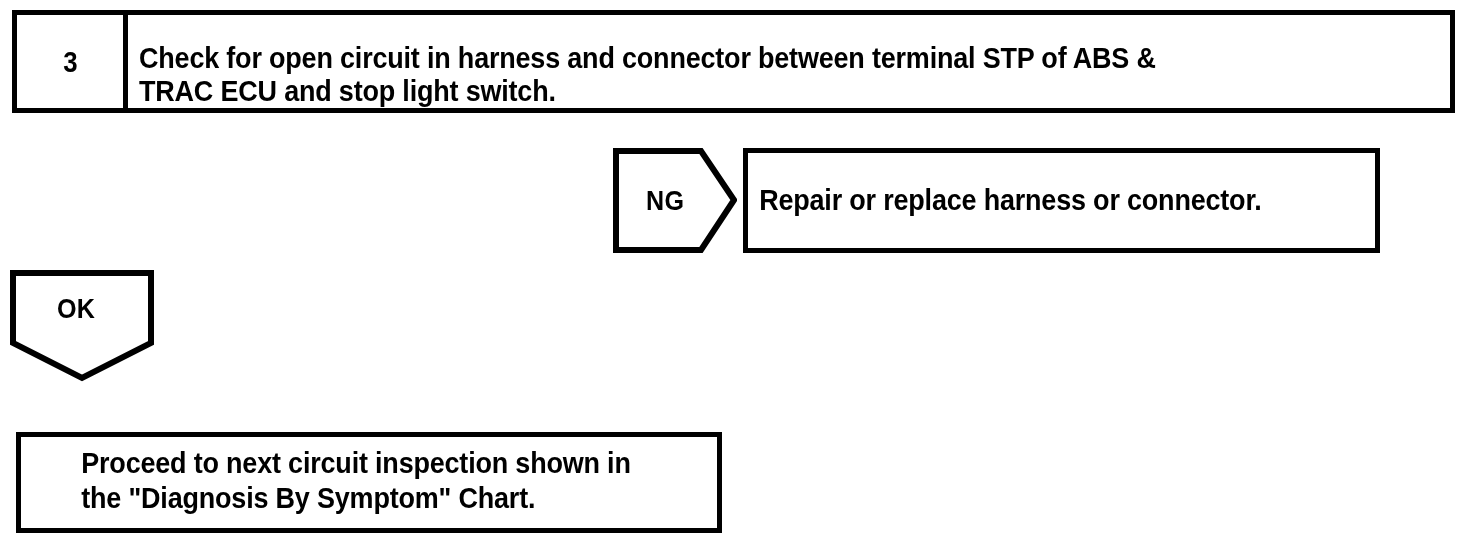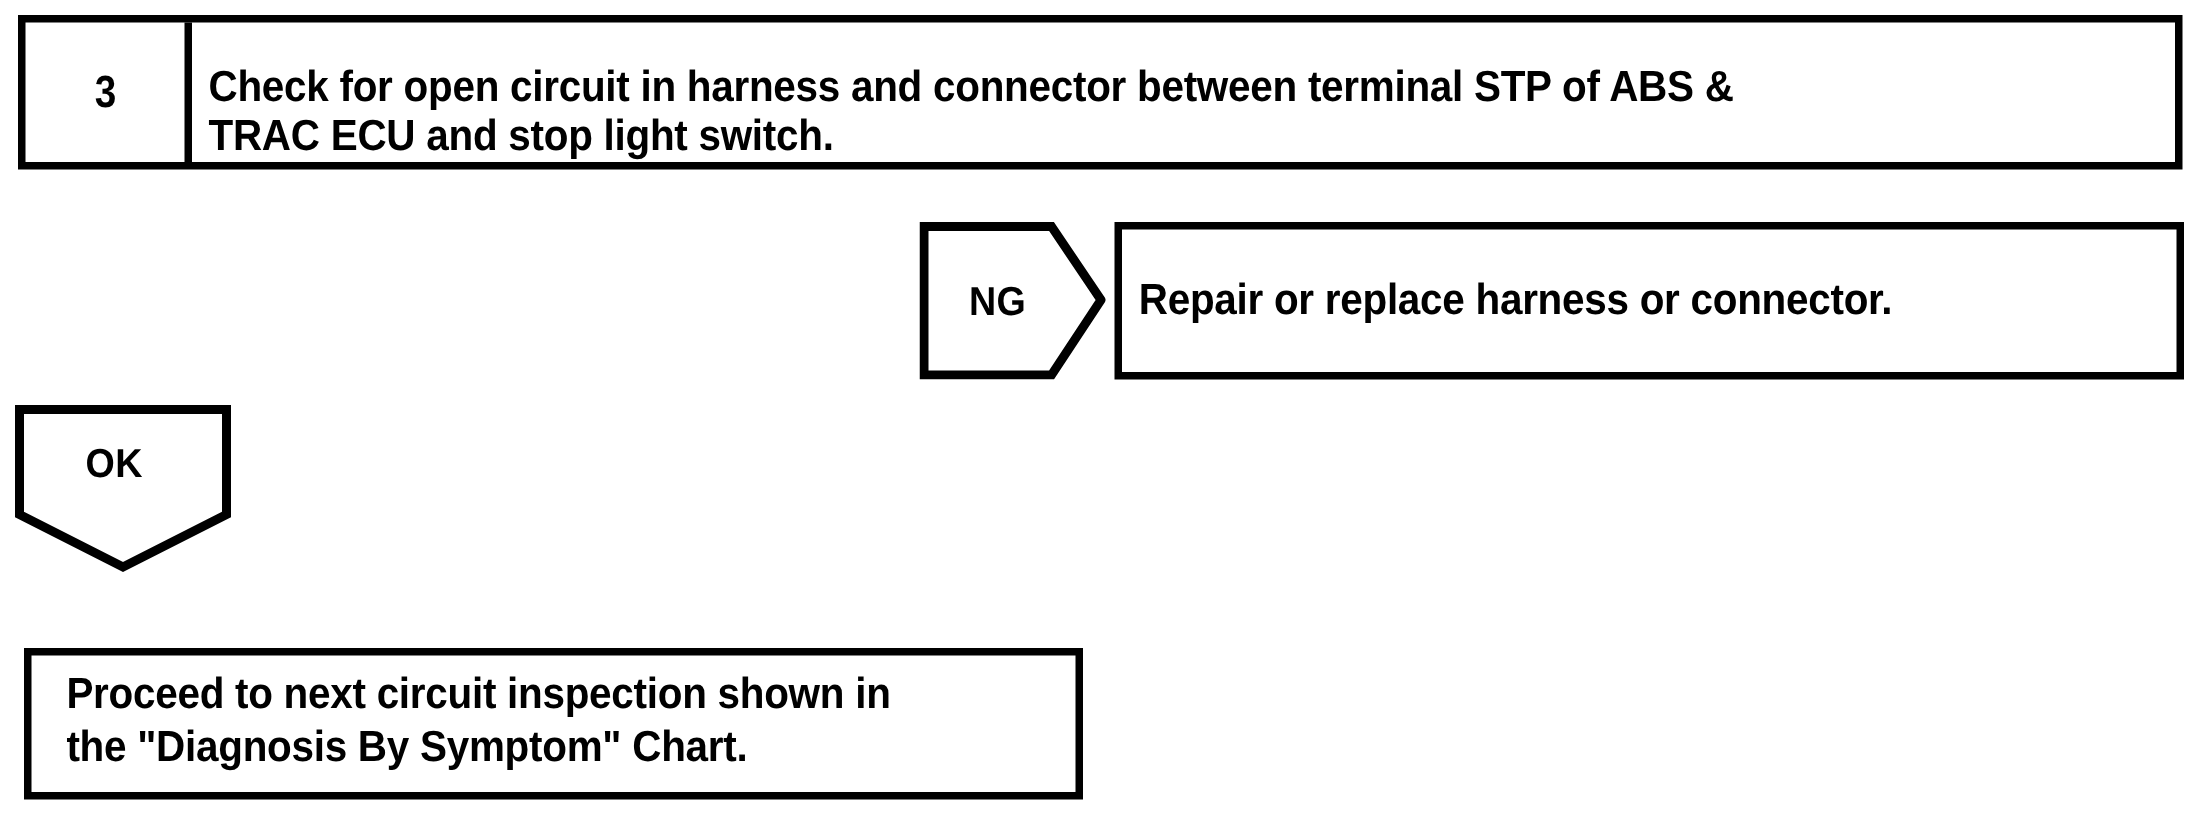--- a/index.html
+++ b/index.html
@@ -87,21 +87,21 @@
     font-weight: 700;
     letter-spacing: 0.3px;
     transform: scaleX(0.93);
     transform-origin: left top;
   }
 
   .ng-box {
     position: absolute;
     left: 743px;
     top: 148px;
-    width: 713px;           
+    width: 637px;           
     height: 105px;          
     border: 5px solid #000;
     box-sizing: border-box;
     background: #fff;
     display: flex;
     align-items: center;
   }
   .ng-box-text {
     font-size: 29px;
     font-weight: 700;
@@ -138,20 +138,21 @@
     position: absolute;
     left: 16px;
     top: 432px;
     width: 706px;           
     height: 101px;          
     border: 5px solid #000;
     box-sizing: border-box;
     background: #fff;
     display: flex;
     align-items: center;
+    padding-left: 37px;
   }
   .final-box-text {
     font-size: 29px;
     font-weight: 700;
     line-height: 1.22;
     letter-spacing: -0.2px;
     padding-left: 25px;
     padding-bottom: 3px;
     transform: scaleX(0.93);
     transform-origin: left center;

